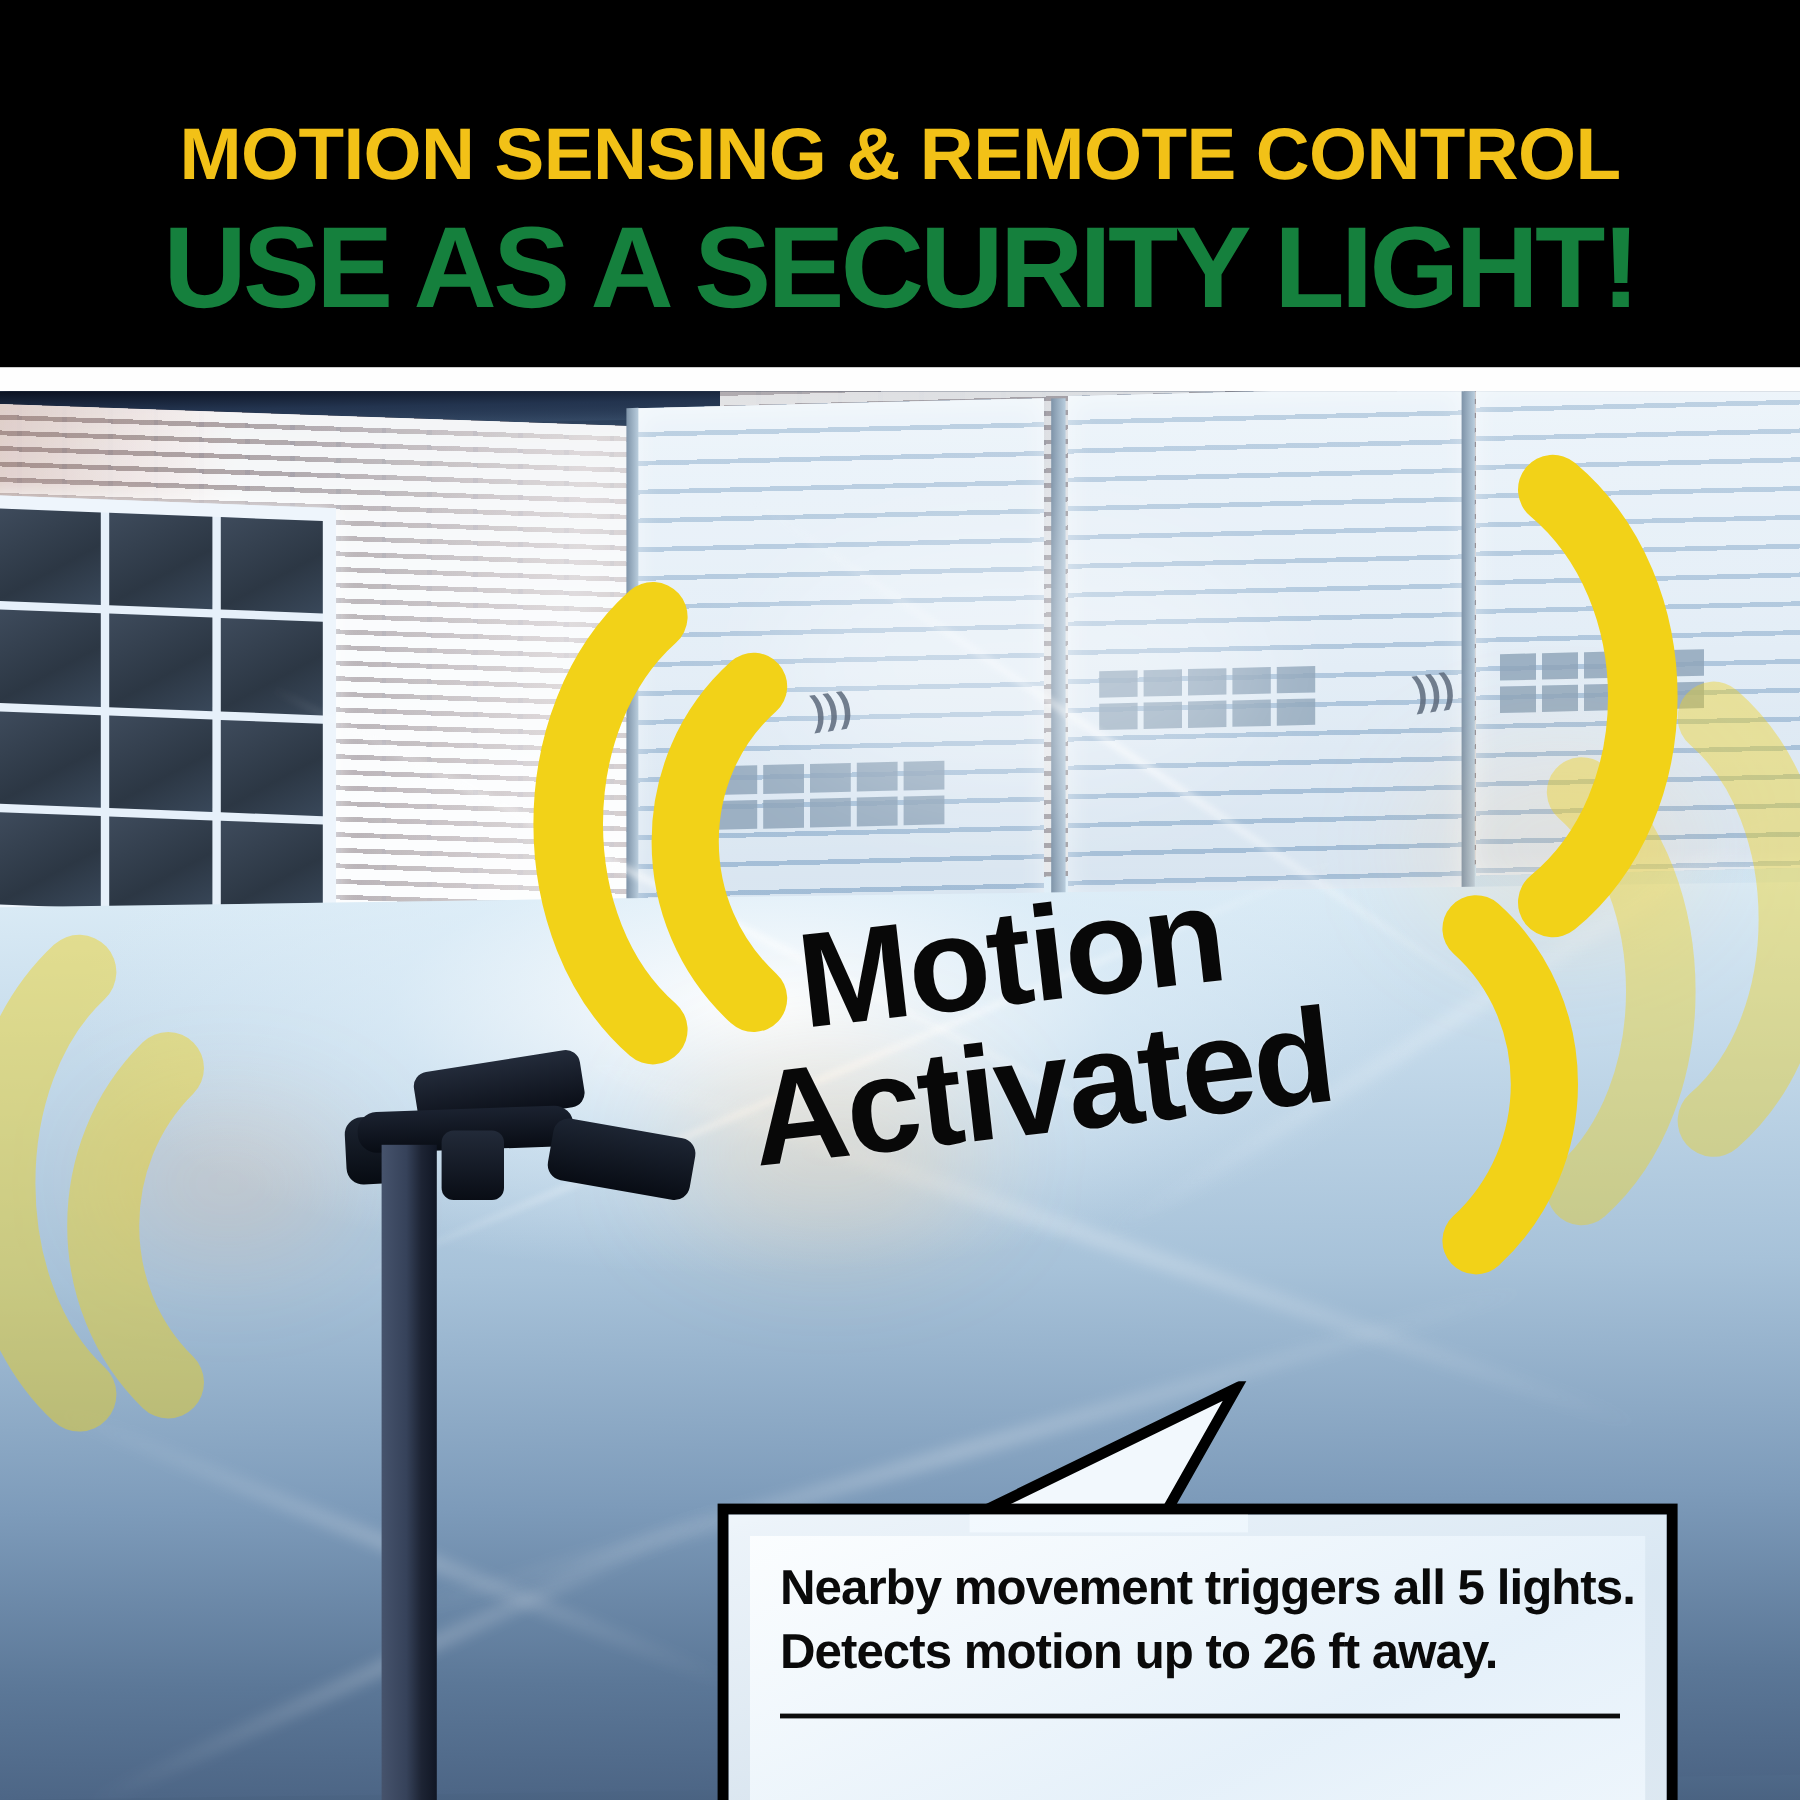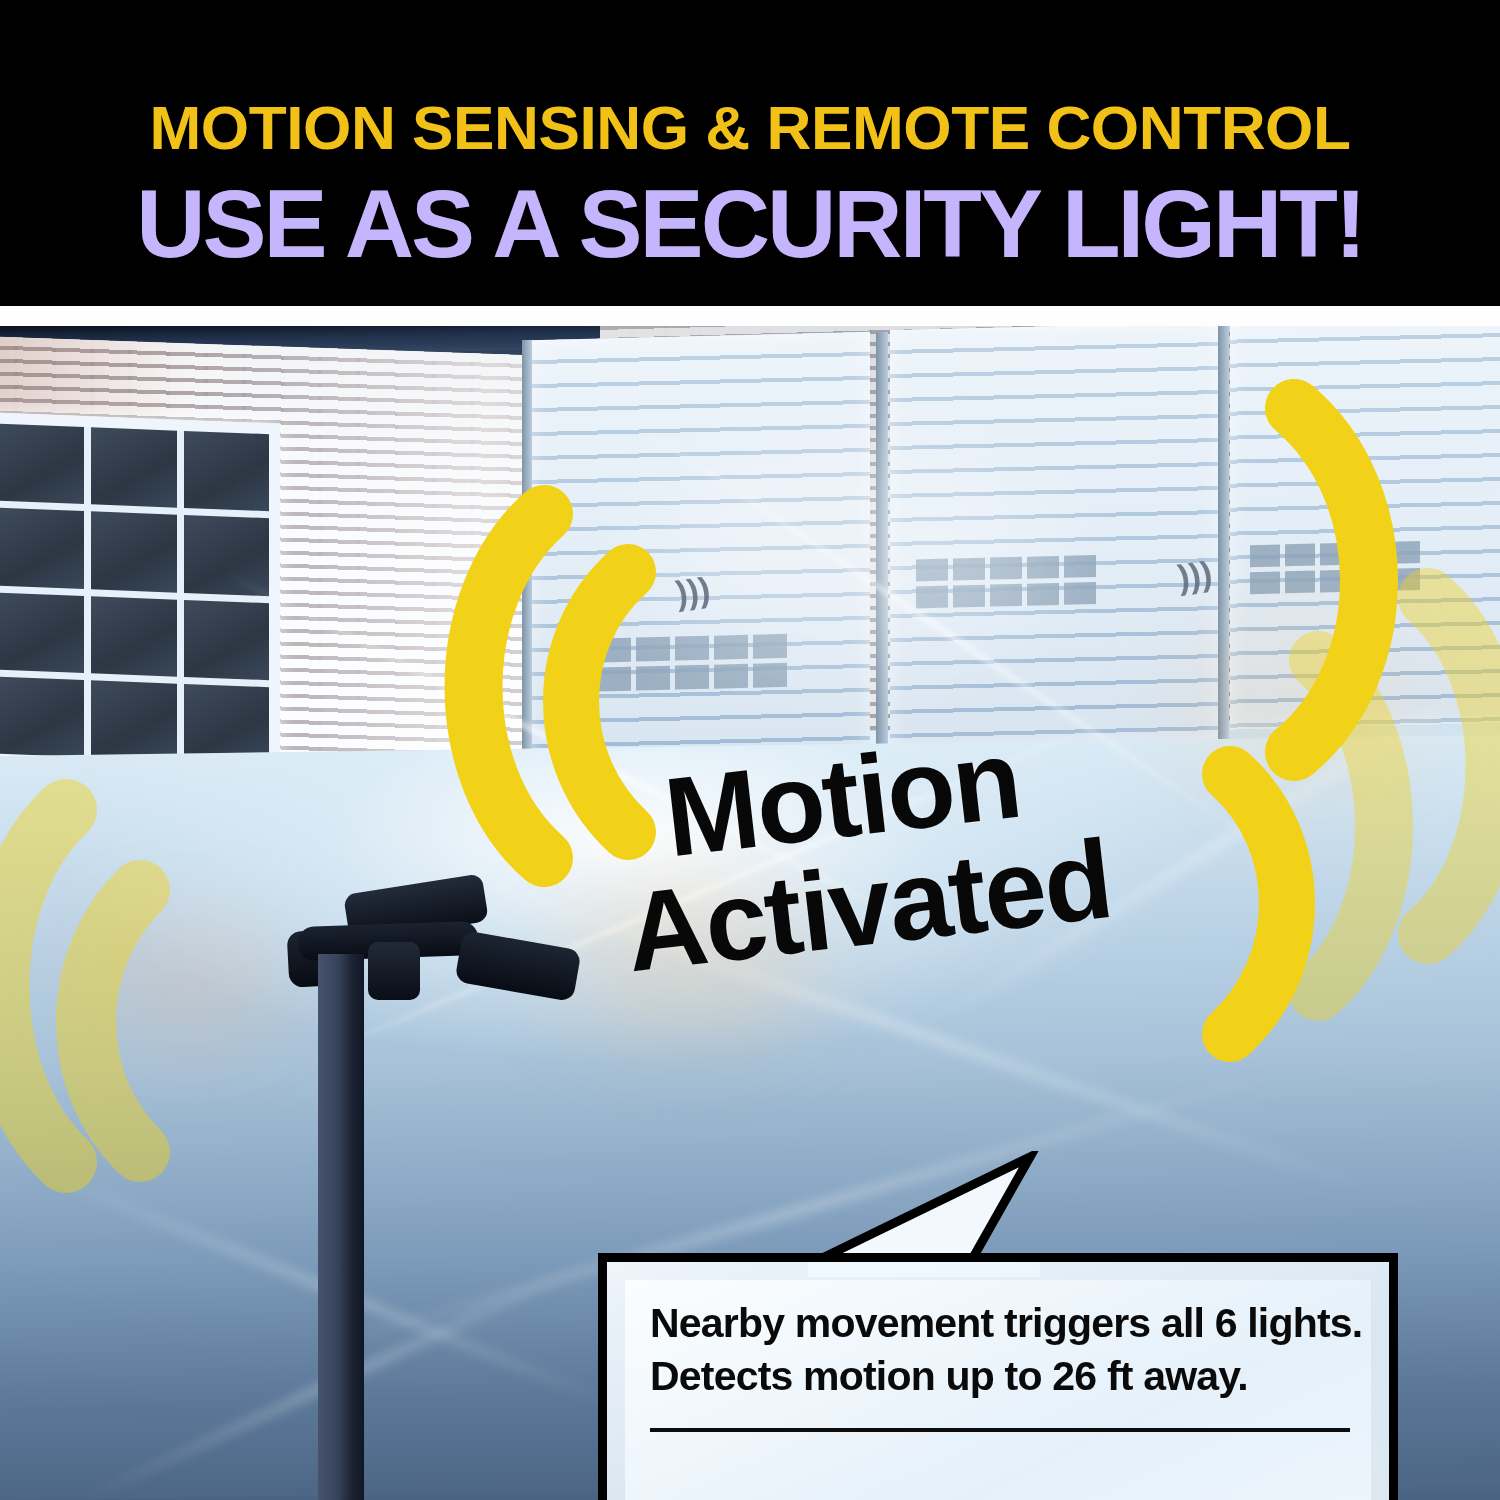--- a/index.html
+++ b/index.html
@@ -9,21 +9,21 @@
   
   .banner{position:absolute;left:0;top:0;width:1500px;height:306px;background:#000;margin-top:32px;}
   .banner-line1{
     position:absolute;left:0;top:66px;width:1500px;text-align:center;
     color:#F2C117;font-weight:bold;font-size:61px;line-height:1;
     letter-spacing:-0.5px;transform:scaleX(1.02);transform-origin:center;
     white-space:nowrap;font-family:"Liberation Sans",sans-serif;
   }
   .banner-line2{
     position:absolute;left:0;top:144px;width:1500px;text-align:center;
-    color:#c4b5fd;font-weight:bold;font-size:96px;line-height:1;
+    color:#15803d;font-weight:bold;font-size:96px;line-height:1;
     letter-spacing:-3px;transform:scaleX(1.0);transform-origin:center;
     white-space:nowrap;font-family:"Liberation Sans",sans-serif;
   }
   .banner-gap{position:absolute;left:0;top:306px;width:1500px;height:20px;background:#fefefe;}
 
   
   .photo{position:absolute;left:0;top:326px;width:1500px;height:1174px;overflow:hidden;
     background:#6d86a8;}
   .photo-inner{position:absolute;inset:0;}
 
@@ -296,21 +296,21 @@
         <div class="tail">
           <svg width="260" height="130" viewBox="0 0 260 130">
             <polygon points="236,6 176,112 18,112" fill="#F2F8FD" stroke="#000" stroke-width="9" stroke-linejoin="miter"></polygon>
             <rect x="14" y="104" width="232" height="22" fill="#F2F8FD"></rect>
           </svg>
         </div>
         <div class="callout-border">
           <div class="callout-inner"></div>
         </div>
         <div class="callout-body">
-          <div class="c-line">Nearby movement triggers all 6 lights.</div>
+          <div class="c-line">Nearby movement triggers all 5 lights.</div>
           <div class="c-line">Detects motion up to 26 ft away.</div>
           <div class="c-divider"></div>
 
         </div>
       </div>
 
     </div>
   </div>
 </div>
 

